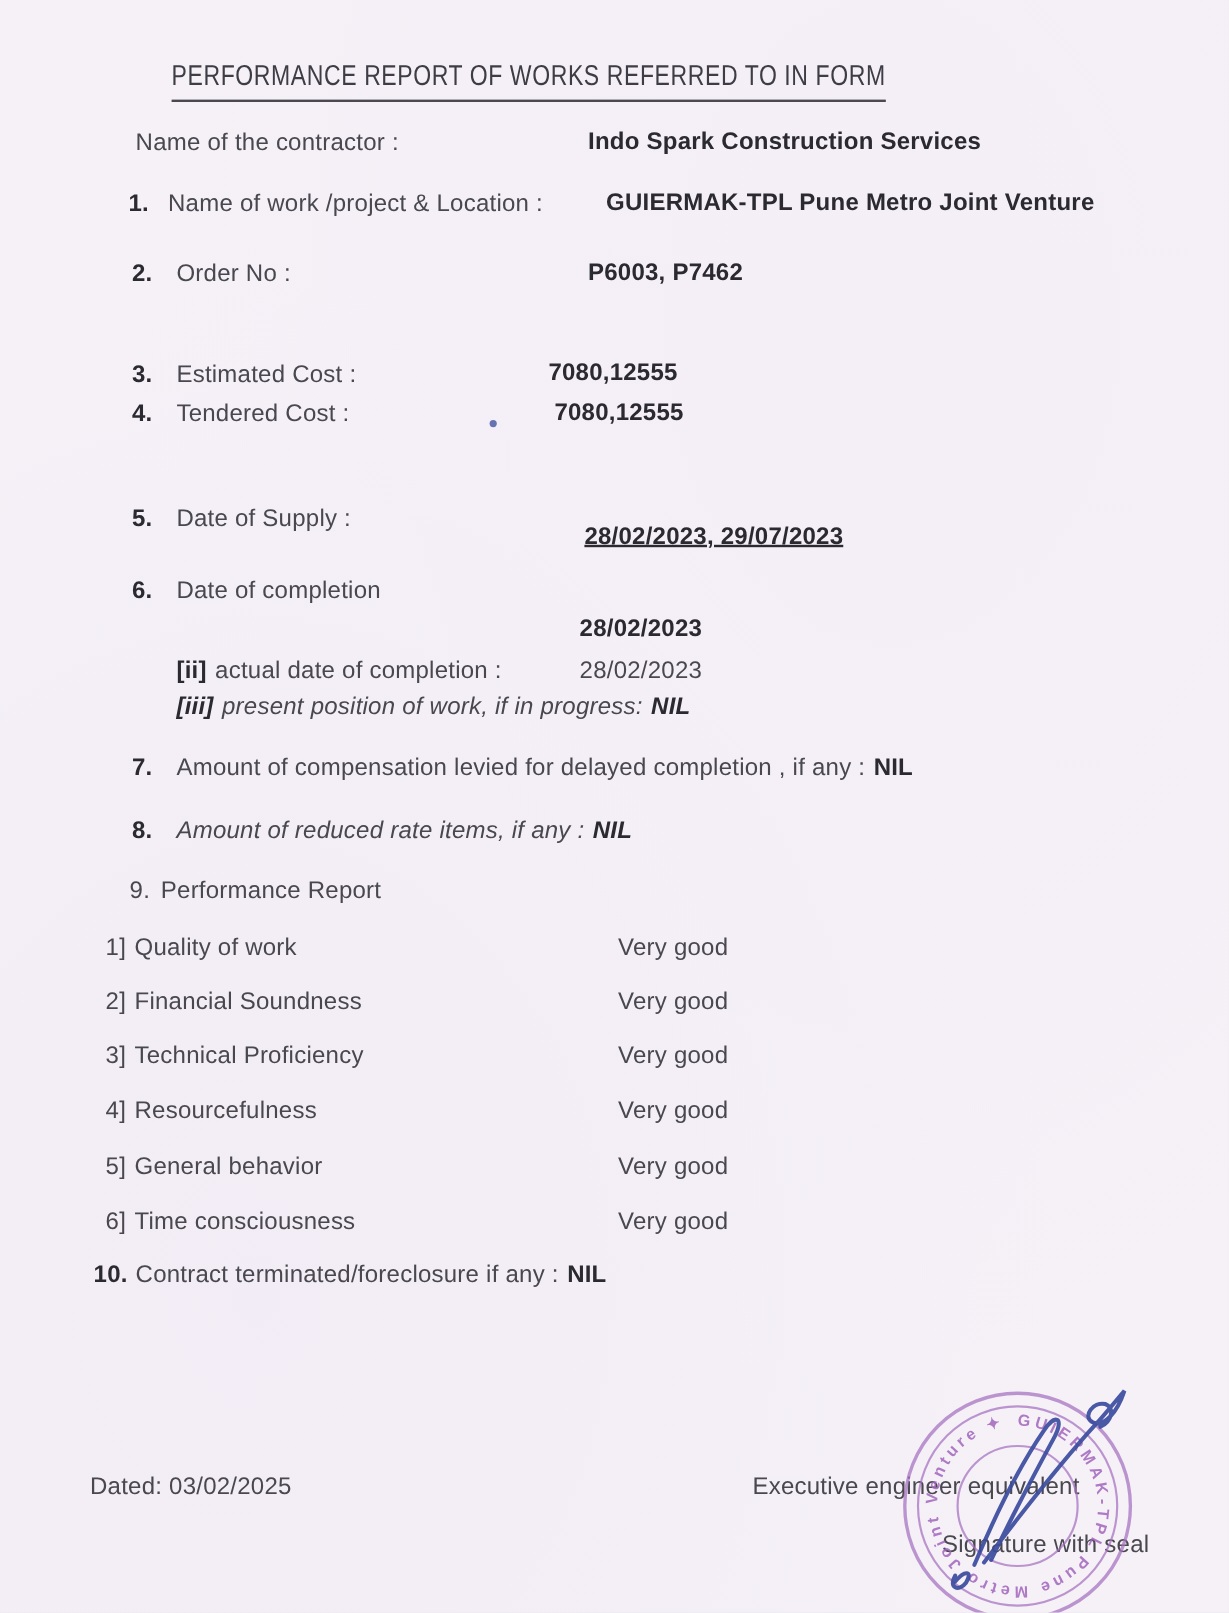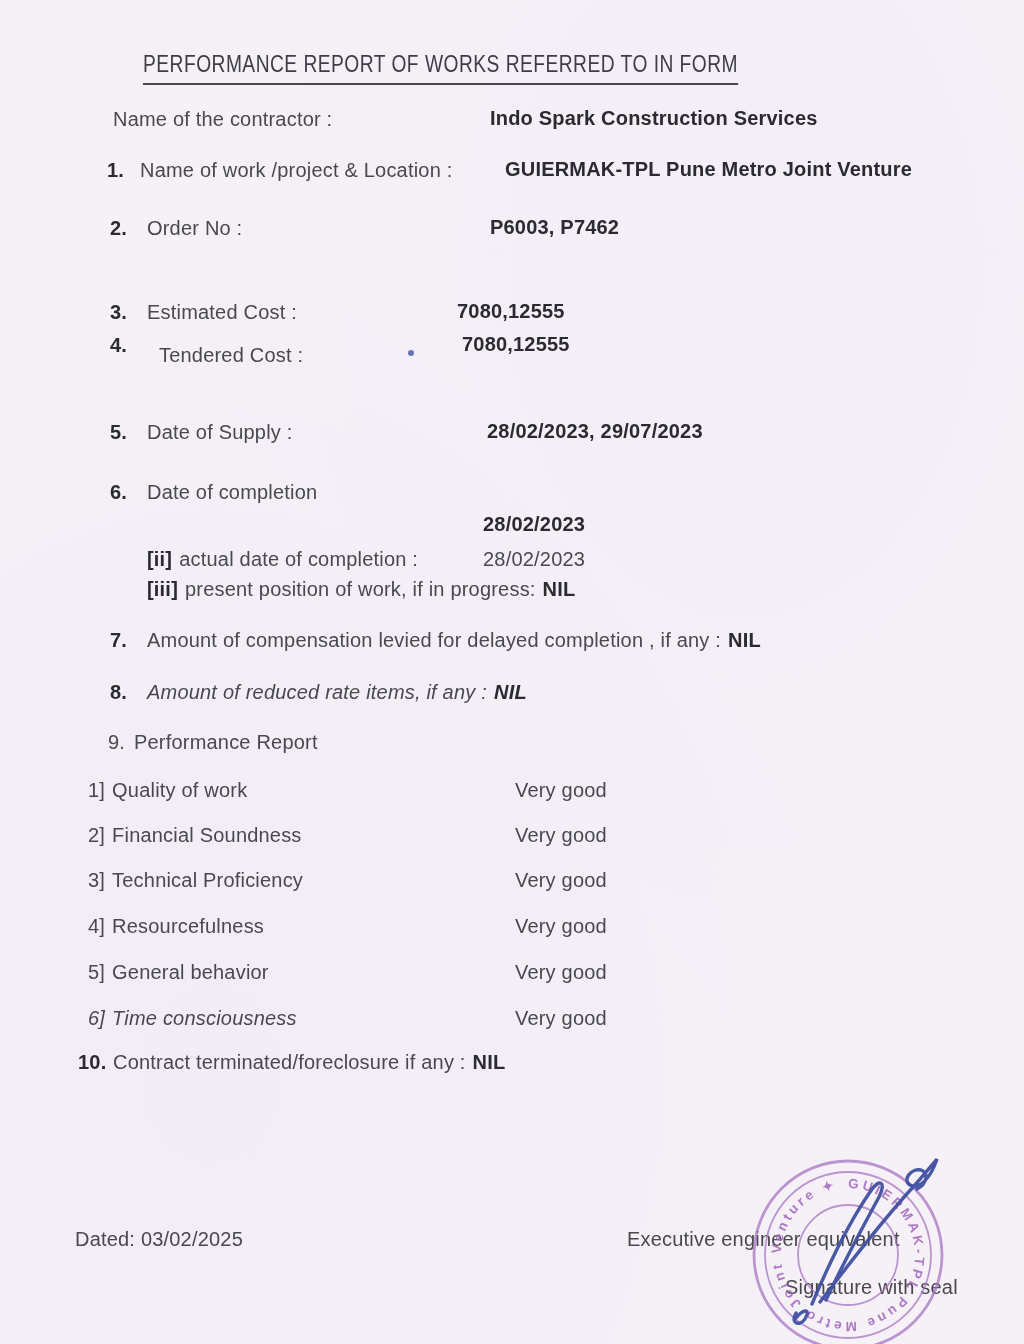--- a/index.html
+++ b/index.html
@@ -38,39 +38,39 @@
 
   <span class="t bold" style="left:110px;top:217px;">2.</span>
   <span class="t" style="left:147px;top:217px;">Order No :</span>
   <span class="t bold" style="left:490px;top:216px;">P6003, P7462</span>
 
   <span class="t bold" style="left:110px;top:301px;">3.</span>
   <span class="t" style="left:147px;top:301px;">Estimated Cost :</span>
   <span class="t bold" style="left:457px;top:300px;">7080,12555</span>
 
   <span class="t bold" style="left:110px;top:334px;">4.</span>
-  <span class="t" style="left:147px;top:344px;margin-left:12px;">Tendered Cost :</span>
+  <span class="t" style="left:147px;top:334px;">Tendered Cost :</span>
   <span class="t bold" style="left:462px;top:333px;">7080,12555</span>
   <span class="pen-dot" style="left:408px;top:350px;"></span>
 
   <span class="t bold" style="left:110px;top:421px;">5.</span>
   <span class="t" style="left:147px;top:421px;">Date of Supply :</span>
-  <span class="t bold" style="left:487px;top:420px;">28/02/2023, 29/07/2023</span>
+  <span class="t bold" style="left:487px;top:436px;text-decoration:underline;">28/02/2023, 29/07/2023</span>
 
   <span class="t bold" style="left:110px;top:481px;">6.</span>
   <span class="t" style="left:147px;top:481px;">Date of completion</span>
 
   <span class="t bold" style="left:483px;top:513px;">28/02/2023</span>
 
   <span class="t" style="left:147px;top:548px;">
     <b>[ii]</b><span class="ml">actual date of completion :</span>
   </span>
   <span class="t" style="left:483px;top:548px;">28/02/2023</span>
 
-  <span class="t" style="left:147px;top:578px;">
+  <span class="t" style="left:147px;top:578px;font-style:italic;">
     <b>[iii]</b><span class="ml">present position of work, if in progress:</span><b class="ml">NIL</b>
   </span>
 
   <span class="t bold" style="left:110px;top:629px;">7.</span>
   <span class="t" style="left:147px;top:629px;">
     <span>Amount of compensation levied for delayed completion , if any :</span><b class="ml">NIL</b>
   </span>
 
   <span class="t bold" style="left:110px;top:681px;">8.</span>
   <span class="t" style="left:147px;top:681px;font-style:italic;">
@@ -88,21 +88,21 @@
 
   <span class="t" style="left:88px;top:869px;"><span>3]</span><span class="ml">Technical Proficiency</span></span>
   <span class="t" style="left:515px;top:869px;">Very good</span>
 
   <span class="t" style="left:88px;top:915px;text-align:center;"><span>4]</span><span class="ml">Resourcefulness</span></span>
   <span class="t" style="left:515px;top:915px;">Very good</span>
 
   <span class="t" style="left:88px;top:961px;"><span>5]</span><span class="ml">General behavior</span></span>
   <span class="t" style="left:515px;top:961px;">Very good</span>
 
-  <span class="t" style="left:88px;top:1007px;font-style:italic;"><span>6]</span><span class="ml">Time consciousness</span></span>
+  <span class="t" style="left:88px;top:1007px;"><span>6]</span><span class="ml">Time consciousness</span></span>
   <span class="t" style="left:515px;top:1007px;">Very good</span>
 
   <span class="t bold" style="left:78px;top:1051px;">10.</span>
   <span class="t" style="left:113px;top:1051px;">
     <span>Contract terminated/foreclosure if any :</span><b class="ml">NIL</b>
   </span>
 
   <span class="t" style="left:75px;top:1228px;">Dated: 03/02/2025</span>
   <span class="t" style="left:627px;top:1228px;">Executive engineer equivalent</span>
   <span class="t" style="left:785px;top:1276px;">Signature with seal</span>

